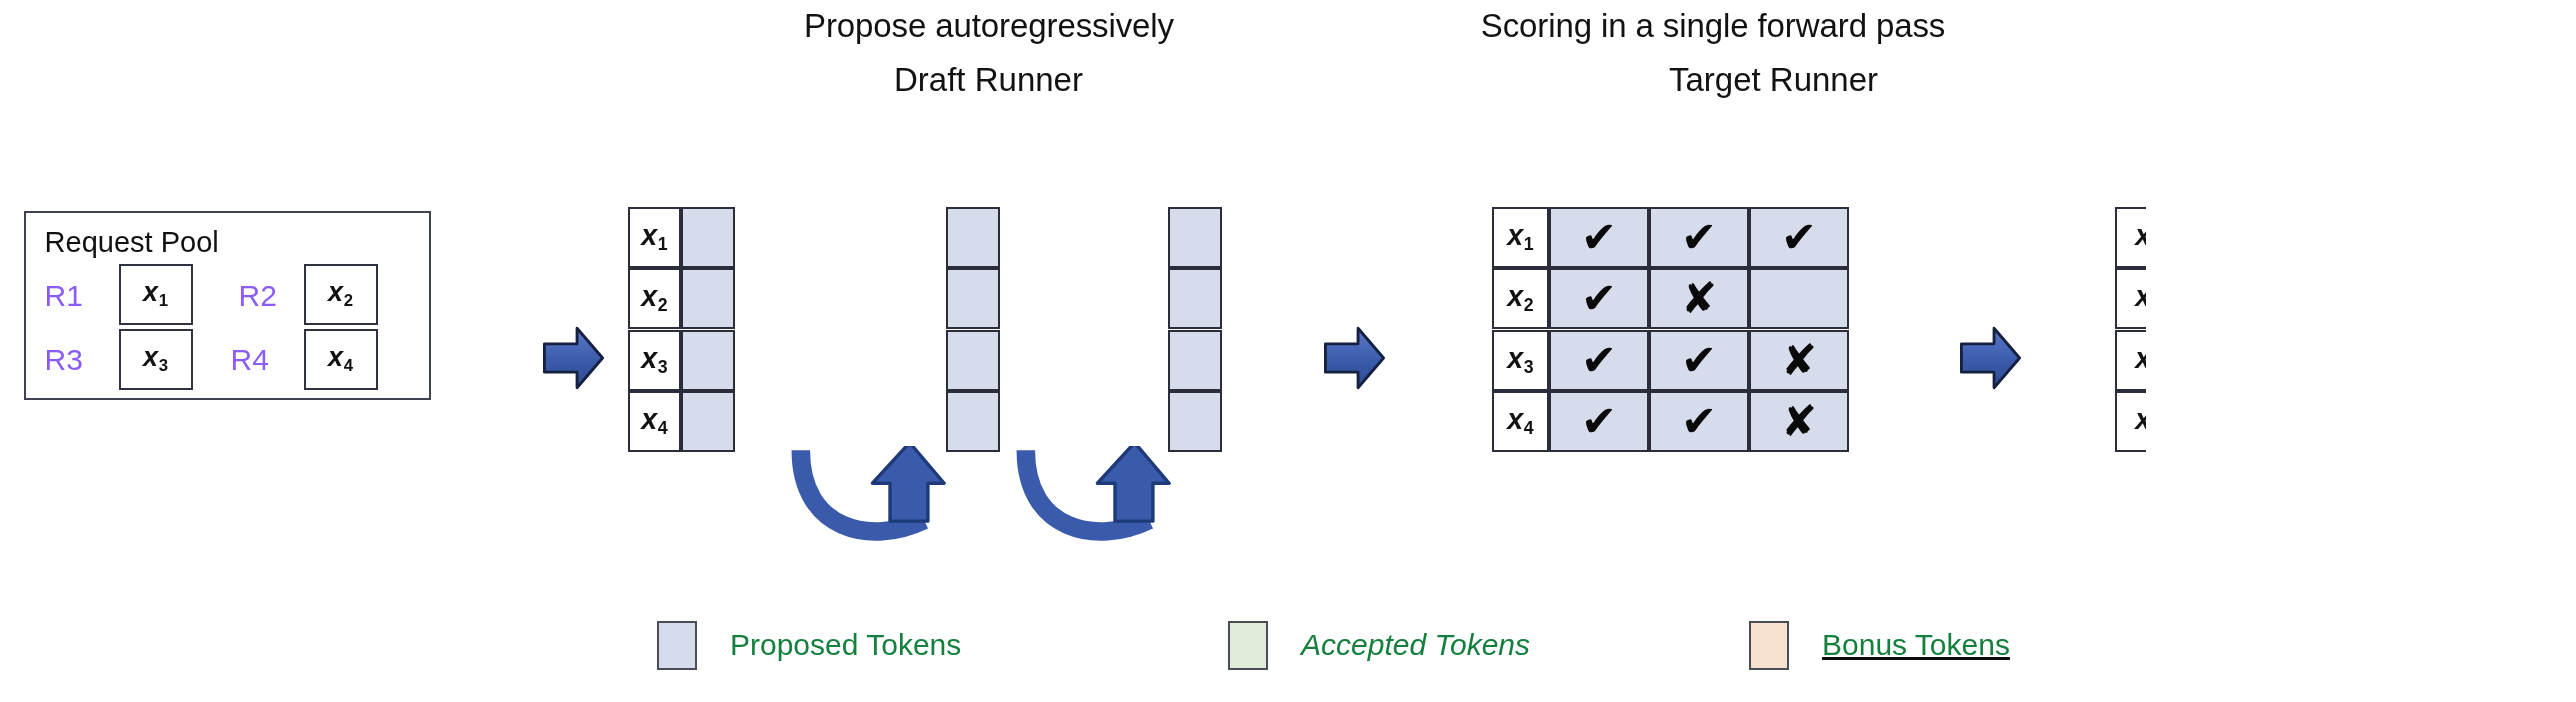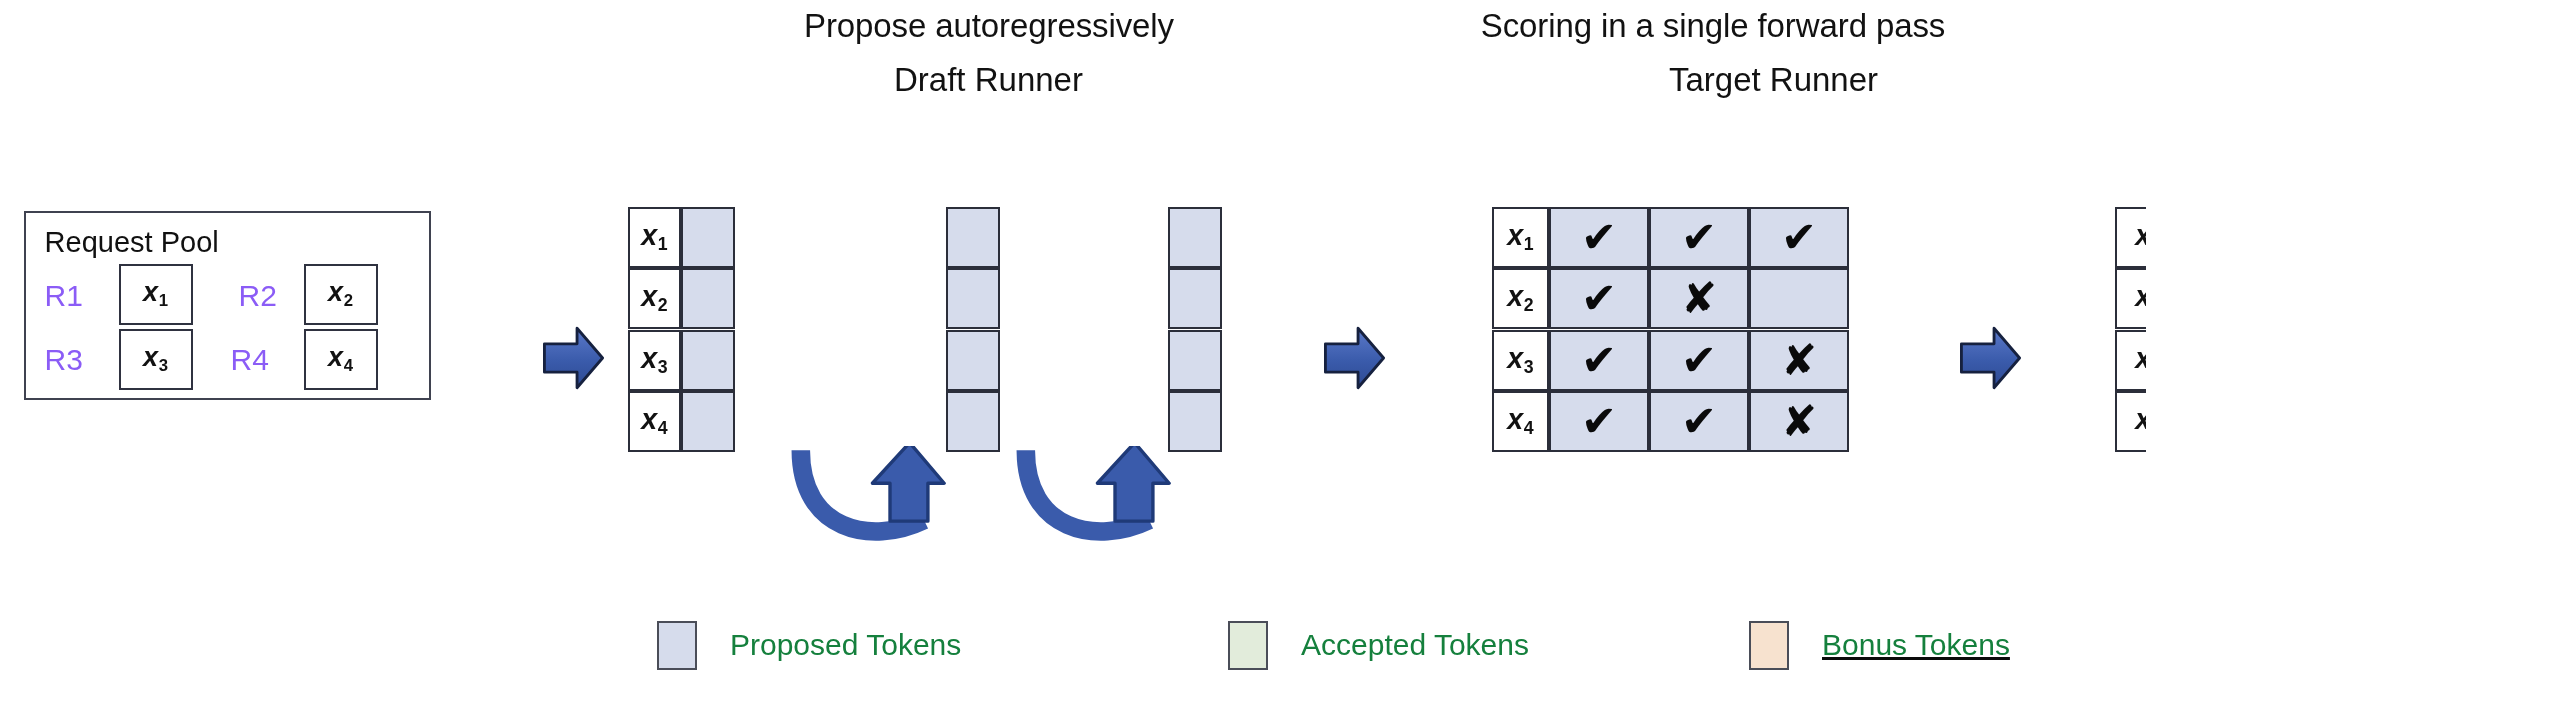--- a/index.html
+++ b/index.html
@@ -386,21 +386,21 @@
     <div class="cellbox fill-orange" style="left:2365px; top:391px; width:91px; height:61px;"></div>
   </div>
 
   <div id="legend">
 
     <div class="legend-item" style="left:657px; top:5.7px;">
       <span class="legend-swatch fill-blue"></span>
       <span class="legend-label">Proposed Tokens</span>
     </div>
 
-    <div class="legend-item" style="left:1228px; top:5.7px;">
+    <div class="legend-item" style="left:1228px; top:5.7px;font-style:italic;">
       <span class="legend-swatch fill-green"></span>
       <span class="legend-label">Accepted Tokens</span>
     </div>
 
     <div class="legend-item" style="left:1749px; top:5.7px;text-decoration:underline;">
       <span class="legend-swatch fill-orange"></span>
       <span class="legend-label">Bonus Tokens</span>
     </div>
   </div>
 

